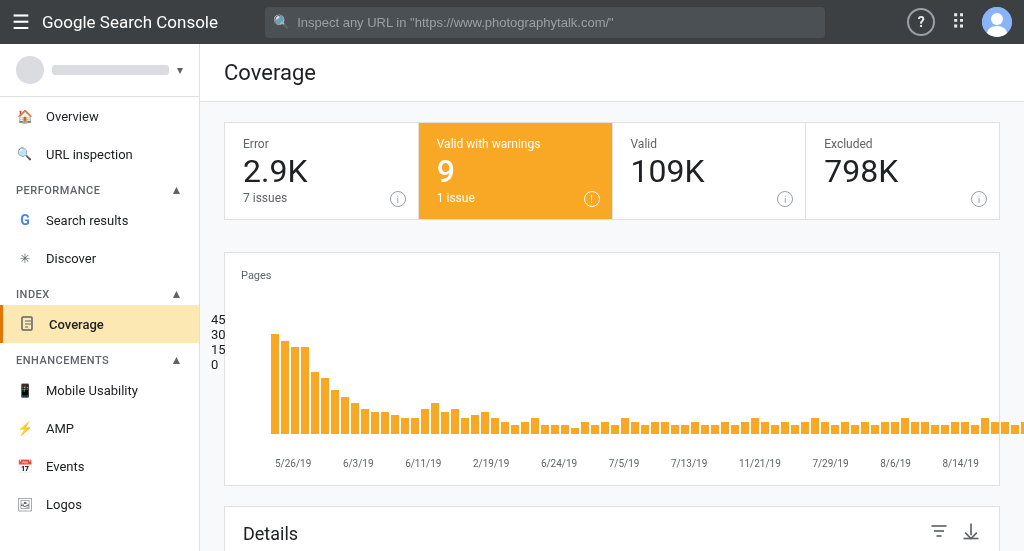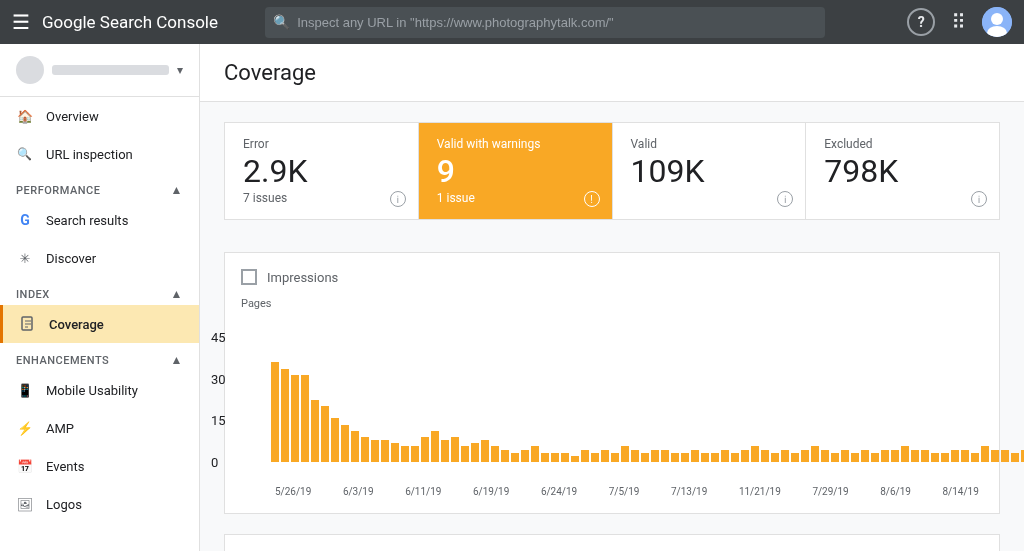--- a/index.html
+++ b/index.html
@@ -60,21 +60,21 @@
     .impressions-label { font-size: 13px; color: #5f6368; }
 
     
     .chart-container { background: #fff; border: 1px solid #e0e0e0; padding: 16px; margin-bottom: 20px; }
     .chart-y-label { font-size: 11px; color: #5f6368; margin-bottom: 12px; }
     .chart-area { position: relative; height: 160px; }
     .chart-bars { display: flex; align-items: flex-end; height: 140px; gap: 2px; padding-bottom: 0; }
     .chart-bar { background: #f9a825; flex: 1; min-width: 8px; cursor: pointer; }
     .chart-x-labels { display: flex; justify-content: space-between; margin-top: 4px; padding: 0 4px; }
     .chart-x-label { font-size: 10px; color: #5f6368; }
-    .chart-y-ticks { position: absolute; left: -30px; top: 8px; height: 140px; display: flex; flex-direction: column; justify-content: space-between; }
+    .chart-y-ticks { position: absolute; left: -30px; top: 18px; height: 140px; display: flex; flex-direction: column; }
     .chart-wrapper { position: relative; padding-left: 30px; }
 
     
     .details-section { background: #fff; border: 1px solid #e0e0e0; }
     .details-header { display: flex; align-items: center; justify-content: space-between; padding: 14px 18px; border-bottom: 1px solid #e0e0e0; }
     .details-title { font-size: 18px; font-weight: 400; }
     .details-actions { display: flex; gap: 12px; }
     .details-action-icon { color: #5f6368; font-size: 18px; cursor: pointer; }
   </style>
 </head>
@@ -199,24 +199,20 @@
           <div class="stat-card-info">ℹ</div>
         </div>
         <div class="stat-card" style="border-right:none;">
           <div class="stat-card-label">Excluded</div>
           <div class="stat-card-value">798K</div>
           <div class="stat-card-info">ℹ</div>
         </div>
       </div>
 
       <div class="chart-container">
-        <div class="impressions-row">
-          <div class="impressions-checkbox"></div>
-          <span class="impressions-label">Impressions</span>
-        </div>
 
         <div class="chart-y-label">Pages</div>
         <div class="chart-wrapper">
           <div class="chart-y-ticks">
             <span>45</span>
             <span>30</span>
             <span>15</span>
             <span>0</span>
           </div>
           <div class="chart-area">
@@ -296,21 +292,21 @@
                 <div class="chart-bar" style="height: 8.88889%;"></div>
                 <div class="chart-bar" style="height: 8.88889%;"></div>
                 <div class="chart-bar" style="height: 6.66667%;"></div>
                 <div class="chart-bar" style="height: 8.88889%;"></div>
               </div>
           </div>
           <div class="chart-x-labels">
             <span class="chart-x-label">5/26/19</span>
             <span class="chart-x-label">6/3/19</span>
             <span class="chart-x-label">6/11/19</span>
-            <span class="chart-x-label">6/19/19</span>
+            <span class="chart-x-label">2/19/19</span>
             <span class="chart-x-label">6/24/19</span>
             <span class="chart-x-label">7/5/19</span>
             <span class="chart-x-label">7/13/19</span>
             <span class="chart-x-label">11/21/19</span>
             <span class="chart-x-label">7/29/19</span>
             <span class="chart-x-label">8/6/19</span>
             <span class="chart-x-label">8/14/19</span>
           </div>
         </div>
       </div>

